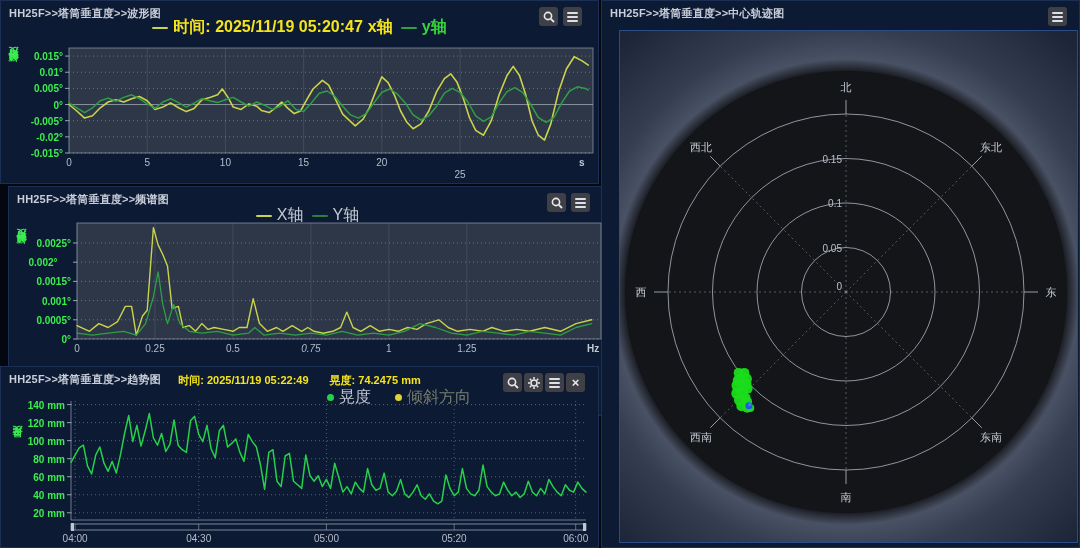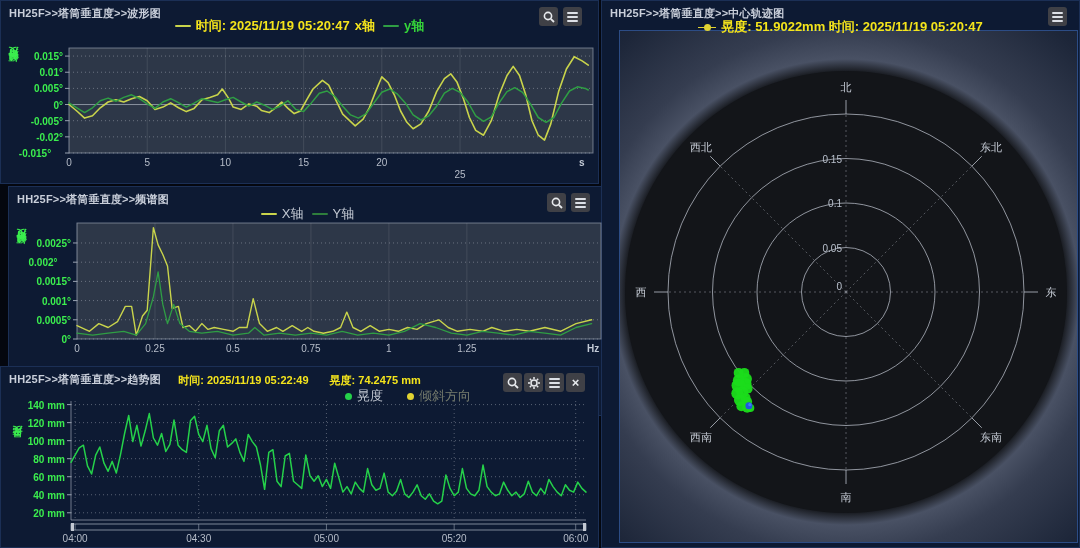--- a/index.html
+++ b/index.html
@@ -13,21 +13,21 @@
   .panel-title{position:absolute;left:8px;top:5px;font-size:11px;font-weight:bold;
                color:#c9cfda;letter-spacing:.2px;z-index:5;}
   .icon-btn{position:absolute;top:6px;width:19px;height:19px;background:#3f4046;
             border-radius:3px;display:flex;align-items:center;justify-content:center;
             z-index:6;cursor:pointer;}
   .icon-btn svg{display:block;}
   .bars{display:flex;flex-direction:column;gap:2px;}
   .bars i{display:block;width:11px;height:2px;background:#dde0e6;border-radius:1px;}
   .x-glyph{color:#e8eaee;font-size:13px;font-weight:bold;line-height:1;}
   .legend-row{position:absolute;left:0;width:100%;display:flex;justify-content:center;
-              align-items:center;gap:8px;font-size:13px;z-index:5;}
+              align-items:center;gap:8px;font-size:16px;z-index:5;}
   .legend-item{display:flex;align-items:center;gap:5px;cursor:pointer;}
   .dash{display:inline-block;width:16px;height:2px;border-radius:1px;}
   .dash-olive{background:#c9d44b;}
   .dash-green{background:#2f9e44;}
   .dash-dkgreen{background:#2e7d3c;}
   .dot{display:inline-block;width:7px;height:7px;border-radius:50%;}
   .dot-green{background:#25d14a;}
   .dot-yellow{background:#e0d232;}
   .t-yellow{color:#f4e41c;font-weight:bold;}
   .t-green{color:#35d43a;font-weight:bold;}
@@ -105,21 +105,21 @@
           <rect x="68" y="47" width="524" height="105" fill="none" stroke="#9aa3b2" stroke-opacity="0.65" stroke-width="1"></rect>
           <polyline points="68.0,103.5 75.8,110.0 83.6,117.1 91.5,114.8 99.3,106.8 107.1,101.0 114.9,98.7 122.7,101.0 130.6,97.7 138.4,95.5 146.2,99.7 154.0,108.4 161.9,106.1 169.7,101.9 177.5,106.8 185.3,110.6 193.1,107.4 201.0,98.7 208.8,96.4 216.6,93.8 221.3,88.0 227.5,97.1 232.2,106.1 240.1,108.4 247.9,102.9 255.7,105.2 260.4,109.4 268.2,111.6 274.5,106.8 280.7,101.0 287.0,107.4 293.2,112.6 299.5,110.0 305.8,98.7 312.0,88.0 321.4,79.3 327.7,84.2 333.9,97.1 341.7,113.2 354.2,124.9 362.1,118.1 368.3,106.8 374.6,90.6 380.8,75.8 387.1,81.6 393.3,93.8 399.6,110.0 405.9,121.3 412.1,127.8 419.9,122.9 427.8,110.0 435.6,90.6 443.4,77.7 449.7,72.8 455.9,80.9 462.2,97.1 468.4,116.5 474.7,129.4 482.5,134.2 490.3,119.7 498.1,93.8 506.0,74.5 512.2,65.4 518.5,74.5 524.7,93.8 531.0,119.7 537.3,134.2 543.5,139.1 549.8,122.9 557.6,90.6 565.4,68.0 573.2,55.7 581.1,59.9 587.3,64.1" fill="none" stroke="#c9d44b" stroke-width="1.6" stroke-linejoin="round" stroke-linecap="round"></polyline>
           <polyline points="68.0,101.9 75.8,106.8 83.6,111.6 91.5,106.8 99.3,99.7 107.1,97.1 114.9,100.3 122.7,96.4 130.6,93.8 138.4,97.7 146.2,102.9 154.0,107.4 161.9,101.0 169.7,97.7 177.5,101.6 185.3,106.1 193.1,102.2 201.0,97.7 208.8,99.7 216.6,101.6 224.4,98.7 232.2,96.4 240.1,101.0 247.9,105.2 255.7,101.0 263.5,104.2 271.3,108.4 279.2,105.2 287.0,99.7 294.8,108.4 302.6,110.6 310.4,101.9 318.3,92.2 326.1,90.0 333.9,95.5 341.7,105.2 349.6,113.9 357.4,117.1 365.2,112.6 373.0,101.9 380.8,91.3 388.7,88.0 396.5,93.2 404.3,101.9 412.1,113.9 419.9,119.0 427.8,114.8 435.6,105.2 443.4,92.2 451.2,87.4 459.0,91.3 466.9,101.0 474.7,114.8 482.5,120.3 490.3,115.8 498.1,101.9 506.0,90.6 513.8,86.7 521.6,91.3 529.4,102.9 537.3,116.5 545.1,121.3 552.9,116.5 560.7,101.9 568.5,90.0 576.4,85.8 584.2,87.4 587.3,89.0" fill="none" stroke="#2f9e44" stroke-width="1.5" stroke-linejoin="round" stroke-linecap="round"></polyline>
         </svg>
         <div class="tick-y" style="left: 6px; top: 50.0769px; width: 56px;">0.015°</div>
         <div class="tick-y" style="left: 6px; top: 66.2308px; width: 56px;">0.01°</div>
         <div class="tick-y" style="left: 6px; top: 82.3846px; width: 56px;">0.005°</div>
         <div class="tick-y" style="left: 6px; top: 98.5385px; width: 56px;">0°</div>
         <div class="tick-y" style="left: 6px; top: 114.692px; width: 56px;">-0.005°</div>
         <div class="tick-y" style="left: 6px; top: 130.846px; width: 56px;">-0.02°</div>
-        <div class="tick-y" style="left: 6px; top: 147px; width: 56px; text-align: center;">-0.015°</div>
+        <div class="tick-y" style="left: 6px; top: 147px; width: 56px;">-0.015°</div>
         <div class="tick-x" style="left: 46px; top: 156px; width: 44px;">0</div>
         <div class="tick-x" style="left: 124.209px; top: 156px; width: 44px;">5</div>
         <div class="tick-x" style="left: 202.418px; top: 156px; width: 44px;">10</div>
         <div class="tick-x" style="left: 280.627px; top: 156px; width: 44px;">15</div>
         <div class="tick-x" style="left: 358.836px; top: 156px; width: 44px;">20</div>
         <div class="tick-x" style="left: 437.045px; top: 156px; width: 44px; margin-top: 12px;">25</div>
         <div class="axis-unit" style="left: 578px; top: 156px;">s</div>
       </div>
   </section>
 
@@ -176,21 +176,21 @@
         </svg>
         <div class="tick-y" style="left: 6px; top: 50.9735px; width: 56px;">0.0025°</div>
         <div class="tick-y" style="left: 6px; top: 70.1788px; width: 56px; text-align: center;">0.002°</div>
         <div class="tick-y" style="left: 6px; top: 89.3841px; width: 56px;">0.0015°</div>
         <div class="tick-y" style="left: 6px; top: 108.589px; width: 56px;">0.001°</div>
         <div class="tick-y" style="left: 6px; top: 127.795px; width: 56px;">0.0005°</div>
         <div class="tick-y" style="left: 6px; top: 147px; width: 56px;">0°</div>
         <div class="tick-x" style="left: 46px; top: 156px; width: 44px;">0</div>
         <div class="tick-x" style="left: 123.976px; top: 156px; width: 44px;">0.25</div>
         <div class="tick-x" style="left: 201.952px; top: 156px; width: 44px;">0.5</div>
-        <div class="tick-x" style="left: 279.929px; top: 156px; width: 44px;">0.75</div>
+        <div class="tick-x" style="left: 279.929px; top: 156px; width: 44px; font-style: italic;">0.75</div>
         <div class="tick-x" style="left: 357.905px; top: 156px; width: 44px;">1</div>
         <div class="tick-x" style="left: 435.881px; top: 156px; width: 44px;">1.25</div>
         <div class="axis-unit" style="left: 578px; top: 156px;">Hz</div>
       </div>
   </section>
 
   <section class="panel" id="panel-trend">
     <div class="panel-title">HH25F&gt;&gt;塔筒垂直度&gt;&gt;趋势图</div>
     <div class="info-row" style="top:6px;">
       <span class="t-yellow">时间: 2025/11/19 05:22:49</span>
@@ -287,29 +287,20 @@
   </section>
 
   <section class="panel" id="panel-right">
     <div class="panel-title">HH25F&gt;&gt;塔筒垂直度&gt;&gt;中心轨迹图</div>
     <div class="icon-btn" style="right:12px;">
       <span class="bars">
           <i></i>
           <i></i>
           <i></i>
         </span>
-    </div>
-    <div class="legend-row" style="top:17px;">
-      <span class="legend-item">
-        <span style="position:relative;width:18px;height:7px;display:inline-block;">
-          <span style="position:absolute;left:0;top:3px;width:18px;height:1.5px;background:#e0d232;"></span>
-          <span style="position:absolute;left:6px;top:0;width:7px;height:7px;border-radius:50%;background:#e0d232;"></span>
-        </span>
-        <span class="t-yellow">晃度: 51.9022mm 时间: 2025/11/19 05:20:47</span>
-      </span>
     </div>
     <div id="polar-box">
         <svg width="457" height="511">
           <circle cx="226" cy="261" r="221" fill="#131519"></circle>
           <circle cx="226" cy="261" r="44.5" fill="none" stroke="#b9bfc9" stroke-opacity="0.75" stroke-width="1"></circle>
           <circle cx="226" cy="261" r="89" fill="none" stroke="#b9bfc9" stroke-opacity="0.75" stroke-width="1"></circle>
           <circle cx="226" cy="261" r="133.5" fill="none" stroke="#b9bfc9" stroke-opacity="0.75" stroke-width="1"></circle>
           <circle cx="226" cy="261" r="178" fill="none" stroke="#b9bfc9" stroke-opacity="0.75" stroke-width="1"></circle>
           <line x1="226" y1="261" x2="226" y2="83" stroke="#b9bfc9" stroke-opacity="0.4" stroke-width="1" stroke-dasharray="2 3"></line>
           <line x1="226" y1="83" x2="226" y2="69" stroke="#b9bfc9" stroke-opacity="0.8" stroke-width="1"></line>

